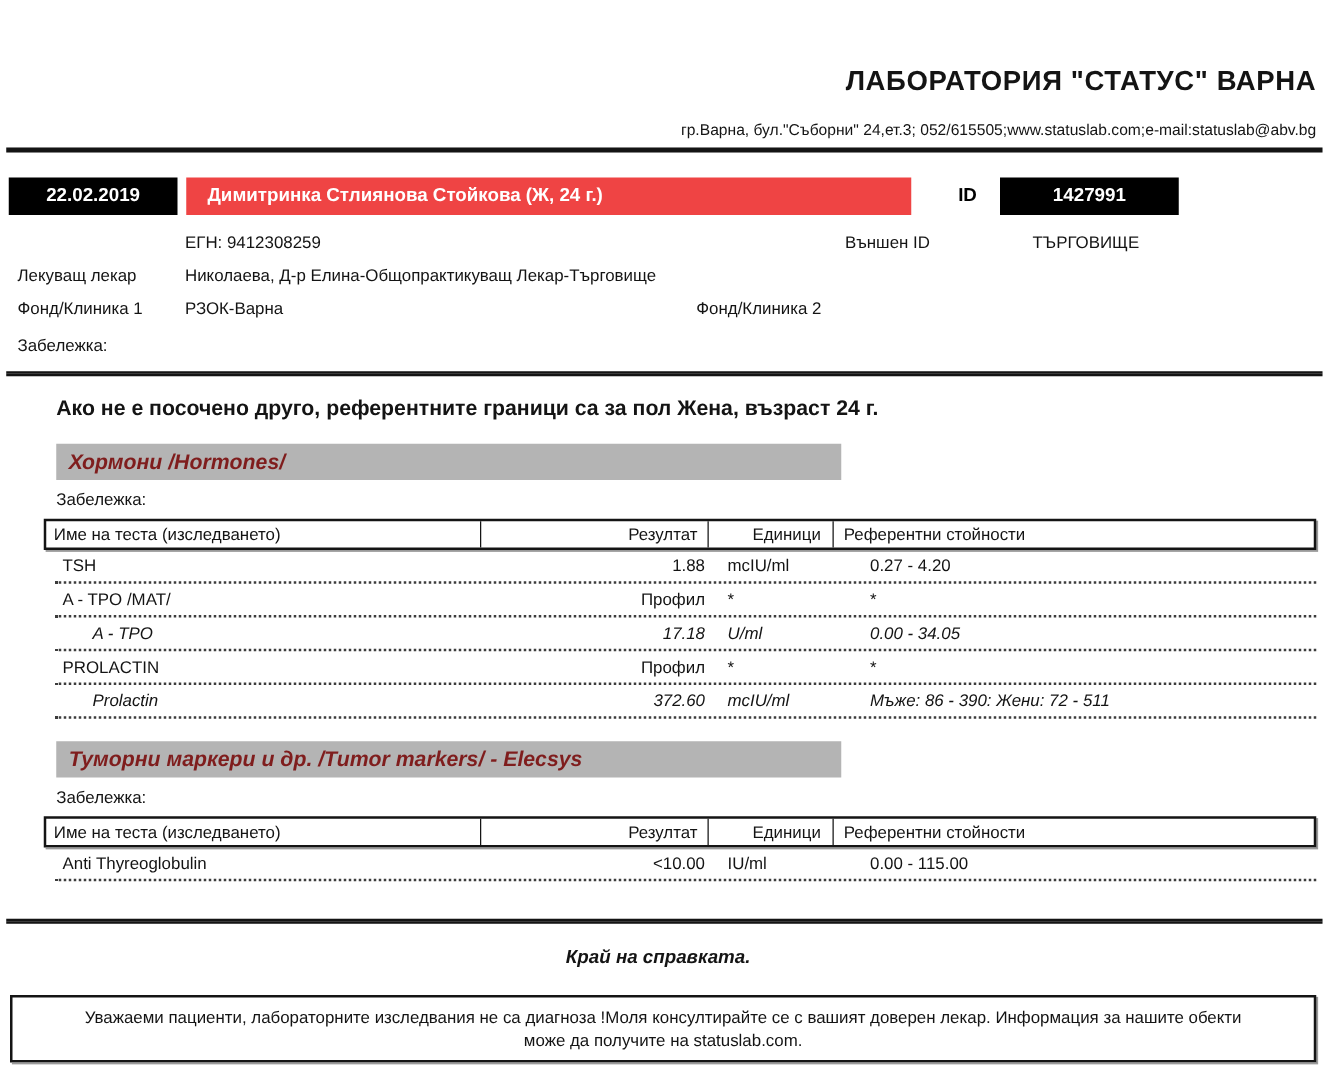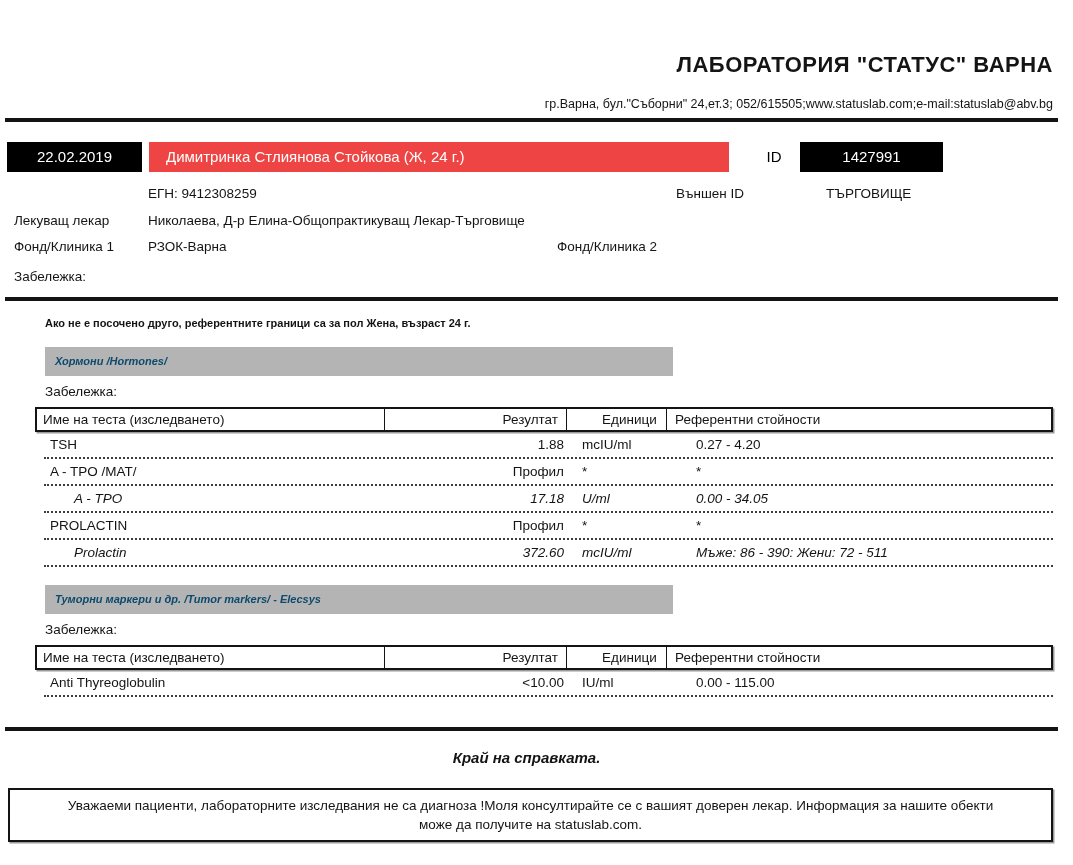--- a/index.html
+++ b/index.html
@@ -15,41 +15,41 @@
   .lab-title { padding-top:52px; text-align:right; font-size:22px; font-weight:bold; letter-spacing:0.5px; }
   .lab-address { margin-top:19px; text-align:right; font-size:12.5px; }
 
   
   .dline { margin-left:5px; width:1053px; height:1px; border-top:2px solid #141414; border-bottom:2px solid #141414; background:#ececec; }
   .dline-1 { margin-top:7px; }
   .dline-2 { margin-top:12px; }
   .dline-3 { margin-top:30px; }
 
   
-  .pbar { margin-top:20px; margin-left:7px; display:flex; align-items:stretch; height:30px; font-size:15px; font-weight:normal; }
+  .pbar { margin-top:20px; margin-left:7px; display:flex; align-items:stretch; height:30px; font-size:15px; font-weight:bold; }
   .datebox { width:135px; background:#000; color:#fff; text-align:center; line-height:30px; }
   .namebox { width:580px; margin-left:7px; background:#ef4444; color:#fff; line-height:30px; padding-left:17px; }
   .idlabel { width:34px; margin-left:28px; line-height:30px; text-align:center; color:#000; }
   .idbox { width:143px; margin-left:9px; background:#000; color:#fff; text-align:center; line-height:30px; }
 
   
   .inforow { position:relative; height:16px; width:1073px; }
   .inforow span { position:absolute; top:0; white-space:nowrap; }
   .r-egn { margin-top:14px; }
   .r-doc { margin-top:11px; }
   .r-fund { margin-top:10px; }
   .r-note { margin-top:14px; }
   .at14 { left:14px; } .at148 { left:148px; } .at557 { left:557px; } .at676 { left:676px; } .at826 { left:826px; }
 
-  .refnote { margin-top:16px; margin-left:45px; font-weight:bold; font-size:11px; }
+  .refnote { margin-top:16px; margin-left:45px; font-weight:bold; font-size:17px; }
 
   
   .section { margin-top:18px; }
   .secbar { margin-left:45px; width:628px; height:29px; line-height:29px; padding-left:10px;
-            background:#b4b4b4; color:#0c4a6e; font-weight:bold; font-style:italic; font-size:11px; }
+            background:#b4b4b4; color:#7f1d1d; font-weight:bold; font-style:italic; font-size:17px; }
   .secnote { margin-top:8px; margin-left:45px; }
 
   
   .ttable { margin-top:8px; margin-left:35px; width:1018px; }
   .t-head { display:grid; grid-template-columns:348px 182px 100px auto; align-items:center;
             border:2px solid #141414; box-shadow:1.5px 1.5px 0 #9a9a9a; height:25px; }
   .t-head > div { height:100%; line-height:21px; }
   .h-name { padding-left:6px; border-right:1px solid #141414; }
   .h-res  { text-align:right; padding-right:8px; border-right:1px solid #141414; }
   .h-units{ padding-left:7px; border-right:1px solid #141414;margin-left:28px; }

